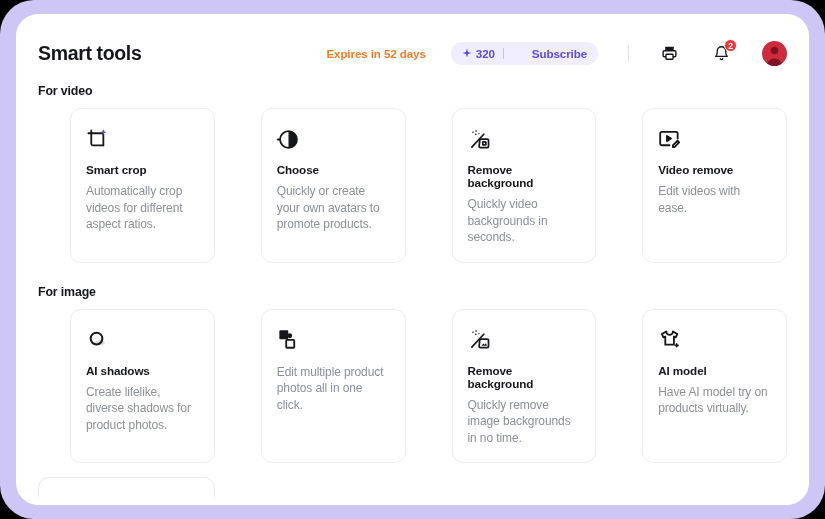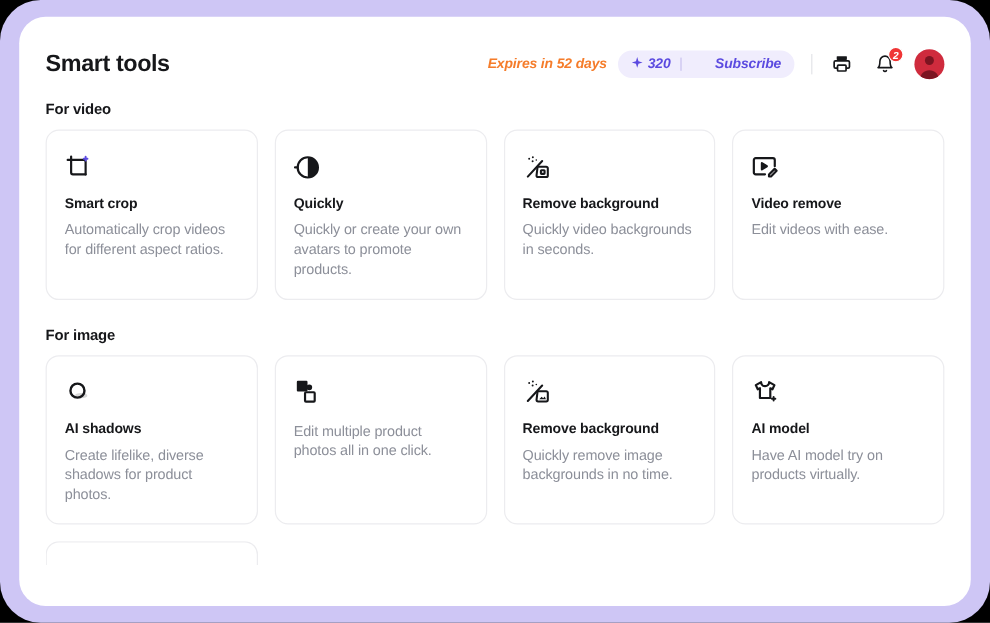--- a/index.html
+++ b/index.html
@@ -54,22 +54,21 @@
   #page-title {
     font-size: 19.5px;
     font-weight: bold;
     color: #16171a;
     letter-spacing: -0.35px;
   }
 
   #header-right {
     display: flex;
     align-items: center;
-    gap: 0px;
-    font-style: italic;
+    gap: 16px;
   }
 
   #expiry-text {
     font-size: 11.6px;
     font-weight: bold;
     color: #f57c2a;
     letter-spacing: -0.1px;
     margin-right: 9px;
     white-space: nowrap;
   }
@@ -178,20 +177,21 @@
     gap: 14px;
   }
 
   .tool-card {
     border: 1px solid #ececef;
     border-radius: 11px;
     background: #ffffff;
     padding: 17px 15px 16px 15px;
     min-height: 122px;
     cursor: pointer;
+    margin-left: 32px;
   }
 
   .card-icon {
     height: 26px;
     display: flex;
     align-items: center;
     color: #16171a;
     margin-bottom: 11px;
   }
 
@@ -293,21 +293,21 @@
           </div>
 
           <div class="tool-card">
             <div class="card-icon">
               <svg width="23" height="23" viewBox="0 0 24 24" fill="none" stroke="#16171a" stroke-width="1.9" stroke-linecap="round" stroke-linejoin="round">
                 <path d="M12 3.2a8.8 8.8 0 0 1 0 17.6 V3.2Z" fill="#16171a" stroke="none"></path>
                 <circle cx="12" cy="12" r="8.8"></circle>
                 <path d="M3.2 12 L0.8 12"></path>
               </svg>
             </div>
-            <div class="card-title">Quickly</div>
+            <div class="card-title">Choose</div>
             <div class="card-desc">Quickly or create your own avatars to promote products.</div>
           </div>
 
           <div class="tool-card">
             <div class="card-icon">
               <svg width="23" height="23" viewBox="0 0 24 24" fill="none" stroke="#16171a" stroke-width="1.8" stroke-linecap="round" stroke-linejoin="round">
                 <path d="M4 20 L16.5 6.5"></path>
                 <path d="M12.5 11.5 L20 11.5 a1.4 1.4 0 0 1 1.4 1.4 V19 a1.4 1.4 0 0 1-1.4 1.4 h-7 a1.4 1.4 0 0 1-1.4-1.4 Z"></path>
                 <rect x="15.4" y="14.4" width="3.2" height="3.2" rx="0.5"></rect>
                 <circle cx="5.2" cy="4.4" r="0.85" fill="#16171a" stroke="none"></circle>

